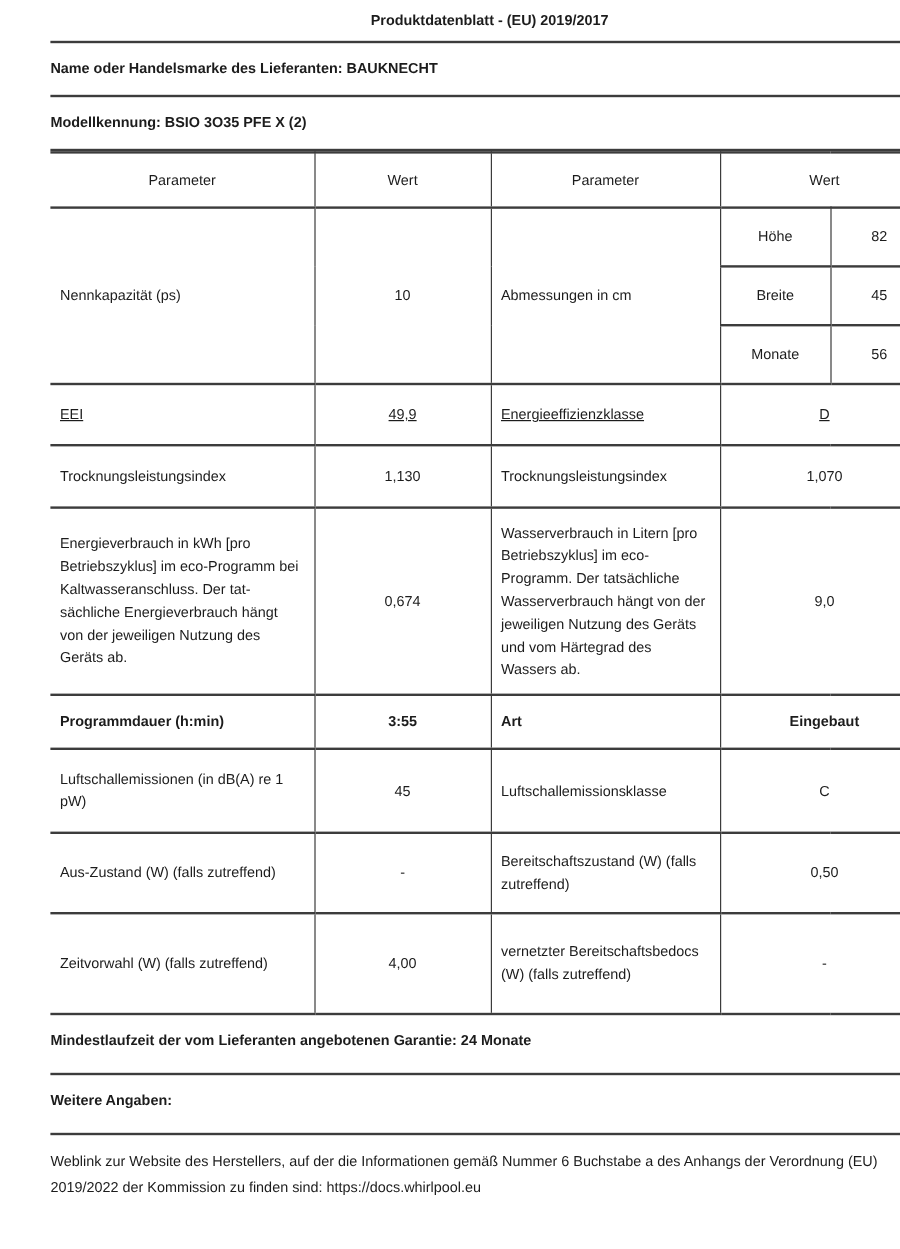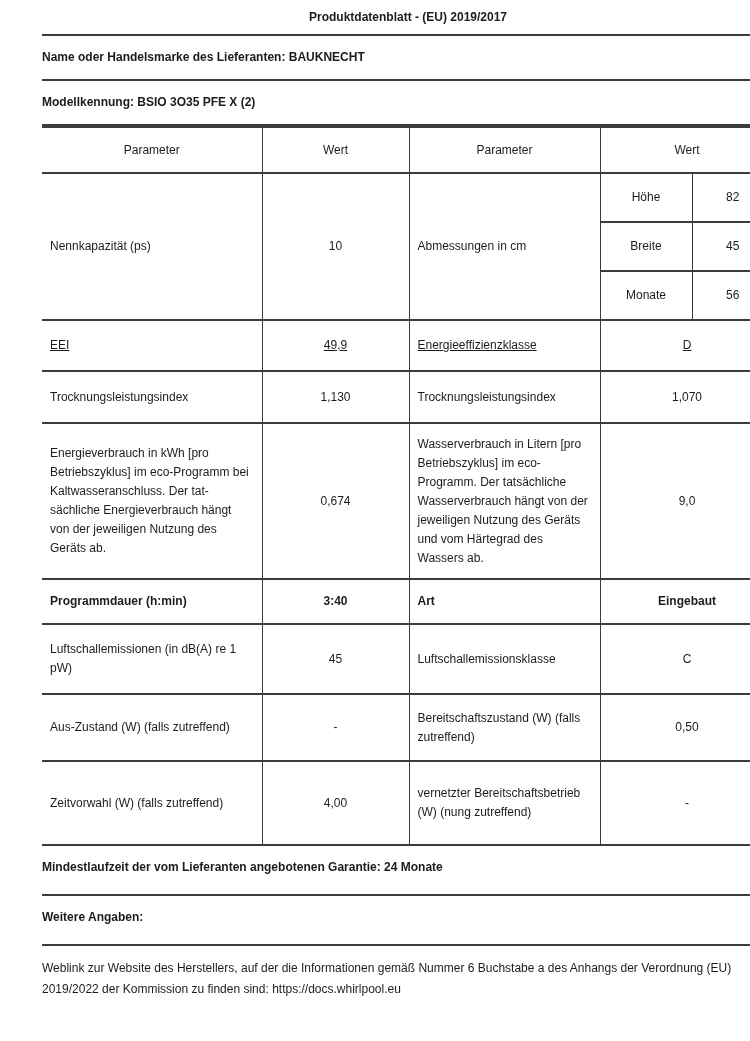--- a/index.html
+++ b/index.html
@@ -138,21 +138,21 @@
 
     <tr class="h-energy">
       <td class="bb">Energieverbrauch in kWh [pro Betriebszyklus] im eco-Programm bei Kaltwasseranschluss. Der tat­sächliche Energieverbrauch hängt von der jeweiligen Nutzung des Geräts ab.</td>
       <td class="center bb bl">0,674</td>
       <td class="bb bl">Wasserverbrauch in Litern [pro Betriebszyklus] im eco-Programm. Der tatsächliche Wasserverbrauch hängt von der jeweiligen Nutzung des Geräts und vom Härtegrad des Wassers ab.</td>
       <td class="center bb bl" colspan="2">9,0</td>
     </tr>
 
     <tr class="h-prog">
       <td class="bb">Programmdauer (h:min)</td>
-      <td class="center bb bl">3:40</td>
+      <td class="center bb bl">3:55</td>
       <td class="bb bl">Art</td>
       <td class="center bb bl" colspan="2">Eingebaut</td>
     </tr>
 
     <tr class="h-luft">
       <td class="bb">Luftschallemissionen (in dB(A) re 1 pW)</td>
       <td class="center bb bl">45</td>
       <td class="bb bl">Luftschallemissionsklasse</td>
       <td class="center bb bl" colspan="2">C</td>
     </tr>
@@ -160,21 +160,21 @@
     <tr class="h-aus">
       <td class="bb">Aus-Zustand (W) (falls zutreffend)</td>
       <td class="center bb bl">-</td>
       <td class="bb bl">Bereitschaftszustand (W) (falls zutreffend)</td>
       <td class="center bb bl" colspan="2">0,50</td>
     </tr>
 
     <tr class="h-zeit">
       <td class="bb">Zeitvorwahl (W) (falls zutreffend)</td>
       <td class="center bb bl">4,00</td>
-      <td class="bb bl">vernetzter Bereitschaftsbe­trieb (W) (nung zutreffend)</td>
+      <td class="bb bl">vernetzter Bereitschaftsbe­docs (W) (falls zutreffend)</td>
       <td class="center bb bl" colspan="2">-</td>
     </tr>
   </tbody>
     </table>
 
   <div class="footer-row">Mindestlaufzeit der vom Lieferanten angebotenen Garantie: 24 Monate</div>
 
   <div class="footer-row">Weitere Angaben:</div>
 
   <p class="weblink-para"><span>Weblink zur Website des Herstellers, auf der die Informationen gemäß Nummer 6 Buchstabe a des Anhangs der Verord­nung (EU) 2019/2022 der Kommission zu finden sind: </span><span class="url">https://docs.whirlpool.eu</span></p>

